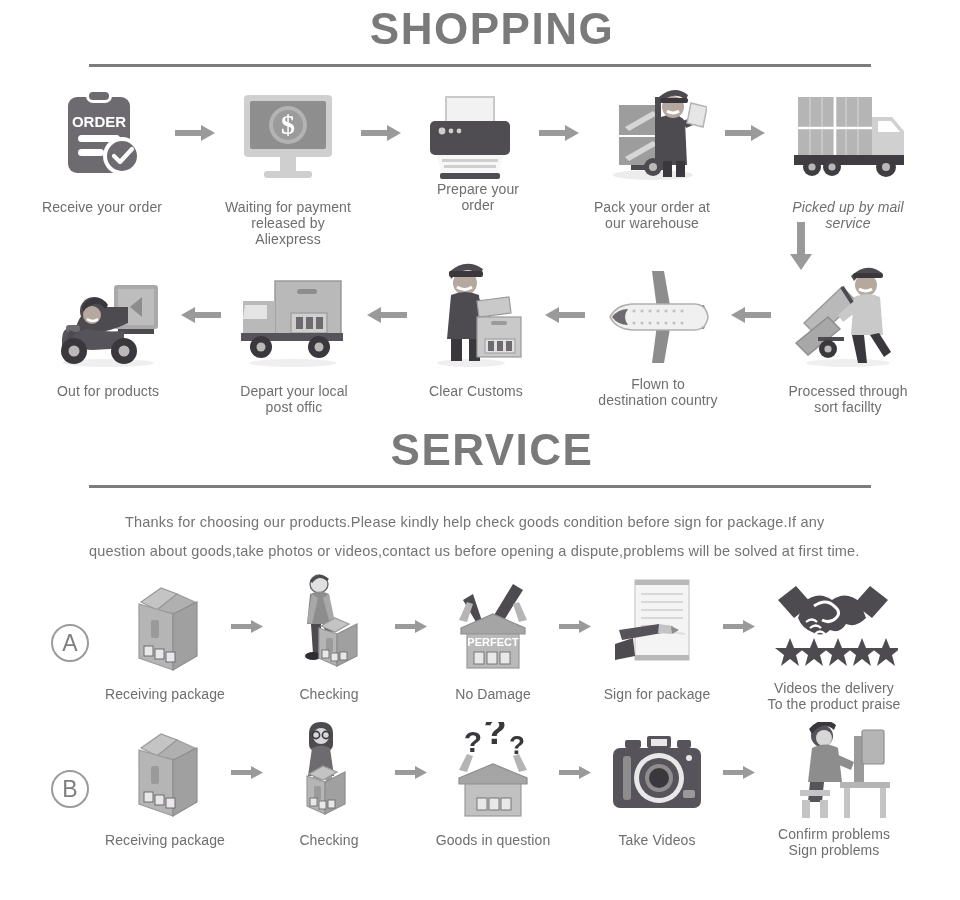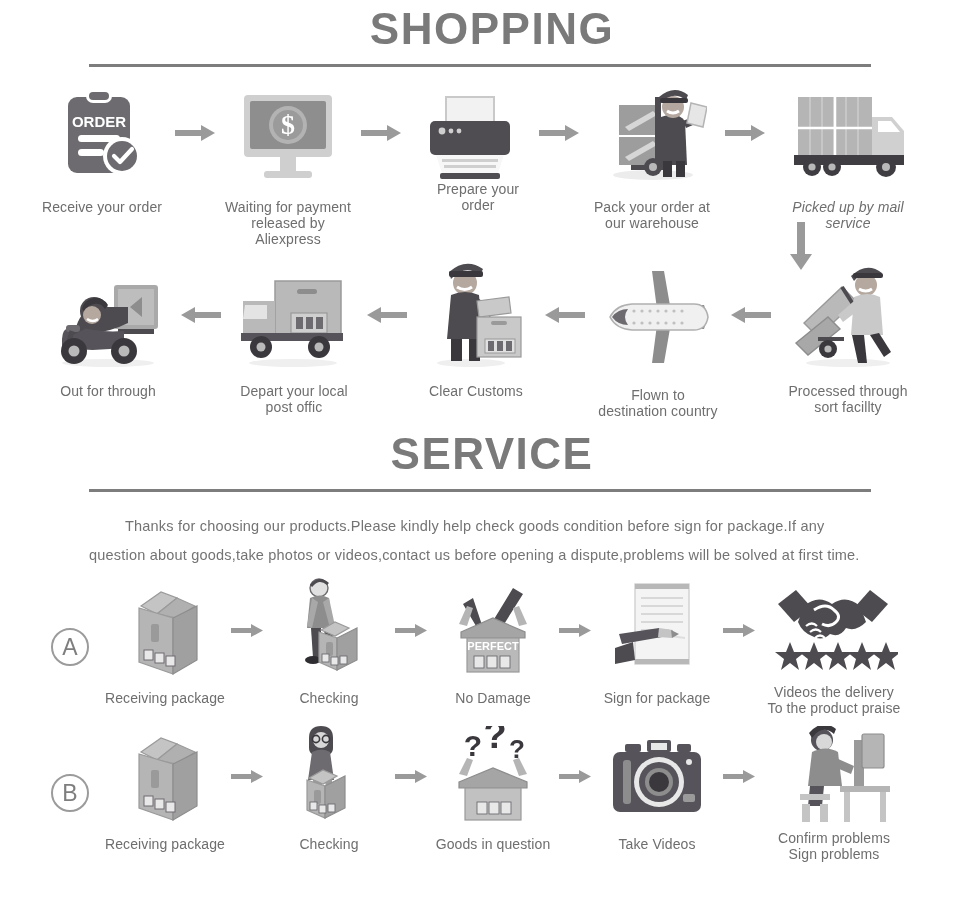--- a/index.html
+++ b/index.html
@@ -270,21 +270,21 @@
             <path d="M36 58 l-12 6 l3 6 l12 -6 z" fill="#4e4b50"></path>
             <rect x="20" y="60" width="14" height="7" rx="3" fill="#6e6b70"></rect>
             <path d="M26 66 l-4 14" stroke="#4e4b50" stroke-width="5"></path>
             <circle cx="28" cy="86" r="13" fill="#3b383d"></circle>
               <circle cx="28" cy="86" r="5.5" fill="#b9b9b9"></circle>
             <circle cx="78" cy="86" r="13" fill="#3b383d"></circle>
               <circle cx="78" cy="86" r="5.5" fill="#b9b9b9"></circle>
           </svg>
         </div>
         <div class="caption" style="margin-top:16px;">
-          <div>Out for through</div>
+          <div>Out for products</div>
         </div>
       </div>
 
       <div class="arrow-cell" style="width:46px;height:104px;">
         <svg width="40" height="16" viewBox="0 0 40 16">
           <path d="M40 5 H14 V0 L0 8 L14 16 V11 H40 Z" fill="#9a9a9a"></path>
         </svg>
       </div>
 
       <div class="step" style="width:140px;">
@@ -372,21 +372,21 @@
               <circle cx="34" cy="56" r="1.6"></circle>
                 <circle cx="42" cy="56" r="1.6"></circle>
                 <circle cx="50" cy="56" r="1.6"></circle>
               <circle cx="58" cy="56" r="1.6"></circle>
                 <circle cx="66" cy="56" r="1.6"></circle>
                 <circle cx="74" cy="56" r="1.6"></circle>
               <circle cx="82" cy="56" r="1.6"></circle>
             </g>
           </svg>
         </div>
-        <div class="caption" style="margin-top:20px;">
+        <div class="caption" style="margin-top:9px;">
           <div>Flown to</div>
           <div>destination country</div>
         </div>
       </div>
 
       <div class="arrow-cell" style="width:46px;height:104px;">
         <svg width="40" height="16" viewBox="0 0 40 16">
           <path d="M40 5 H14 V0 L0 8 L14 16 V11 H40 Z" fill="#9a9a9a"></path>
         </svg>
       </div>

